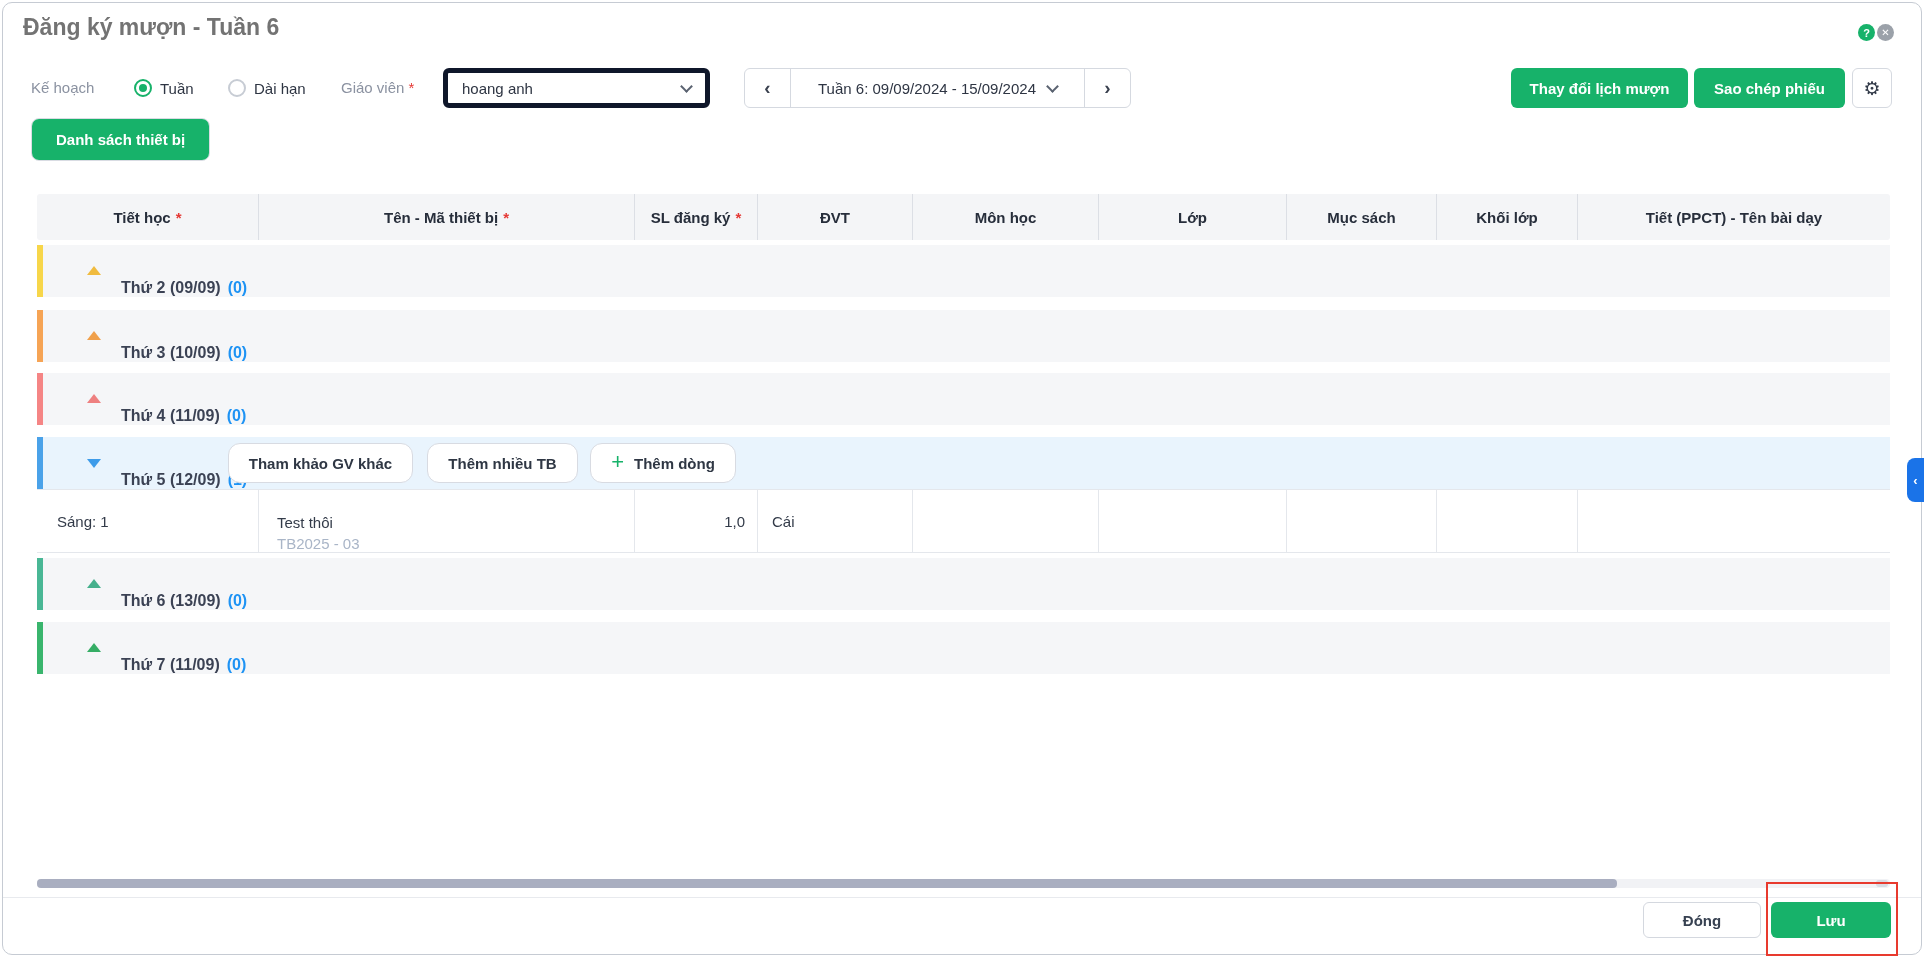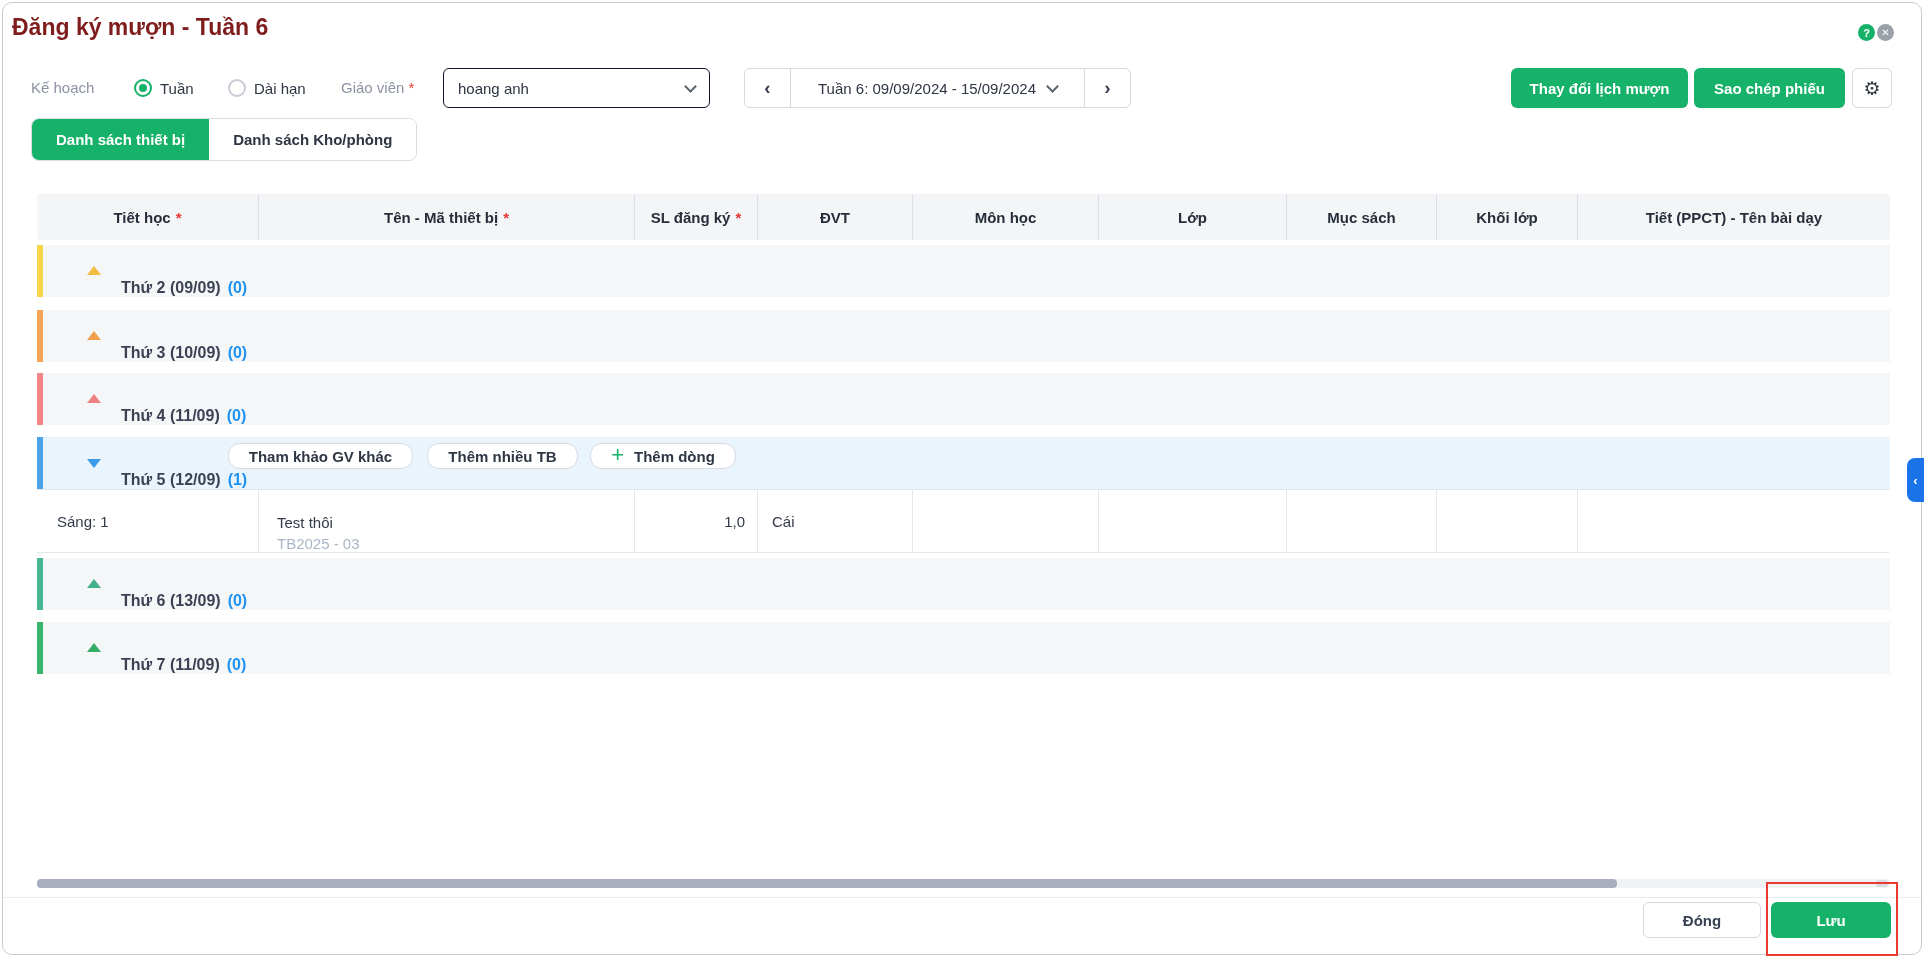--- a/index.html
+++ b/index.html
@@ -7,38 +7,38 @@
   body {
     font-family: "Liberation Sans", "DejaVu Sans", sans-serif;
     background:#ffffff; position:relative; overflow:hidden; color:#2e3543;
   }
   .abs { position:absolute; }
   .dialog-frame {
     position:absolute; inset:2px; border:1px solid #c6cbd3; border-radius:10px;
     pointer-events:none; z-index:50;
   }
   
-  .page-title { left:12px; top:14px; font-size:23px; font-weight:700; color:#7f1d1d; }
+  .page-title { left:23px; top:14px; font-size:23px; font-weight:700; color:#737373; }
   .circle-btn {
     width:17px; height:17px; border-radius:50%; color:#fff; font-size:11px; font-weight:700;
     display:flex; align-items:center; justify-content:center; top:24px;
   }
   .help-btn { left:1858px; background:#17b26a; }
   .close-btn { left:1877px; background:#9ba1a9; font-size:10px; }
   
   .ctl { top:68px; height:40px; }
   .lbl { color:#8b92a1; font-size:15px; line-height:40px; }
   .radio-opt { display:flex; align-items:center; gap:8px; height:40px; cursor:default;text-align:right; }
   .radio-circle { width:18px; height:18px; border-radius:50%; border:2px solid #c7ccd4; background:#fff; position:relative; }
   .radio-circle.sel { border-color:#17b26a; }
   .radio-circle.sel::after { content:""; position:absolute; left:3px; top:3px; width:8px; height:8px; border-radius:50%; background:#17b26a; }
   .radio-label { font-size:15px; color:#2e3543; }
   .req { color:#e53935; margin-left:4px; font-size:15px; }
   .select-box {
-    border:1px solid #0f172a; border-radius:6px; background:#fff; height:40px;
+    border:5px solid #0f172a; border-radius:6px; background:#fff; height:40px;
     display:flex; align-items:center; font-size:15px; color:#2e3543;
   }
   .caret { width:9px; height:9px; border-right:2px solid #5a6270; border-bottom:2px solid #5a6270; transform:rotate(45deg); margin-top:-4px; }
   .teacher-select { left:443px; width:267px; padding:0 14px; justify-content:space-between; }
   .week-nav { left:744px; width:387px; height:40px; border:1px solid #d5d9e0; border-radius:6px; display:flex; background:#fff; }
   .week-nav .nav-seg { width:46px; display:flex; align-items:center; justify-content:center; font-size:19px; font-weight:700; color:#39404e; }
   .week-nav .nav-prev { border-right:1px solid #d5d9e0; }
   .week-nav .nav-next { border-left:1px solid #d5d9e0; }
   .week-nav .week-sel { flex:1; display:flex; align-items:center; justify-content:center; gap:12px; font-size:15px; color:#2e3543; }
   .green-btn {
@@ -71,21 +71,21 @@
   .tri.up1 { border-bottom:9px solid #f0a04b; }
   .tri.up2 { border-bottom:9px solid #ee8080; }
   .tri.up4 { border-bottom:9px solid #45b08c; }
   .tri.up5 { border-bottom:9px solid #35ad65; }
   .tri.down { border-top:9px solid #3d9be9; border-bottom:none; margin-top:-4px; }
   .bar0 { background:#f7d64a; } .bar1 { background:#f6a455; } .bar2 { background:#f58585; }
   .bar3 { background:#4aa2e9; } .bar4 { background:#49b795; } .bar5 { background:#39b56d; }
   .group-label { position:absolute; left:84px; top:0; height:100%; display:flex; align-items:flex-end; font-size:16px; font-weight:700; color:#3b4254; }
   .group-count { color:#1e93f4; margin-left:7px; }
   .row-action {
-    position:absolute; top:6px; height:26px; background:#fff; border:1px solid #d8dbe2; border-radius:12px;
+    position:absolute; top:6px; height:40px; background:#fff; border:1px solid #d8dbe2; border-radius:12px;
     display:flex; align-items:center; justify-content:center; gap:10px;
     font-size:15px; font-weight:600; color:#2f3744; font-family:inherit; cursor:pointer;
   }
   .act-consult { left:191px; width:185px; }
   .act-addmany { left:390px; width:151px; }
   .act-addrow { left:553px; width:146px; }
   .plus-glyph { color:#17b26a; font-size:22px; font-weight:400; line-height:1; margin-top:-2px; }
   .data-row { left:37px; top:489px; width:1853px; height:64px; background:#fff; border-top:1px solid #e4e7ec; border-bottom:1px solid #e4e7ec; }
   .td { border-left:1px solid #e4e7ec; display:flex; align-items:center; font-size:15px; color:#333b49; }
   .td:first-child { border-left:none; padding-left:20px; }
@@ -143,21 +143,20 @@
   <div class="nav-seg nav-next">›</div>
 </div>
 <button class="abs ctl green-btn btn-change">Thay đổi lịch mượn</button>
 <button class="abs ctl green-btn btn-copy">Sao chép phiếu</button>
 <div class="abs gear-btn" style="top:68px;">
   <span>⚙</span>
 </div>
 
 <div class="abs tabs">
   <div class="tab active">Danh sách thiết bị</div>
-  <div class="tab inactive">Danh sách Kho/phòng</div>
 </div>
 
 <div class="abs thead grid-cols">
   <div class="th">
       <span>Tiết học</span>
       <span class="req">*</span>
     </div>
   <div class="th">
       <span>Tên - Mã thiết bị</span>
       <span class="req">*</span>

